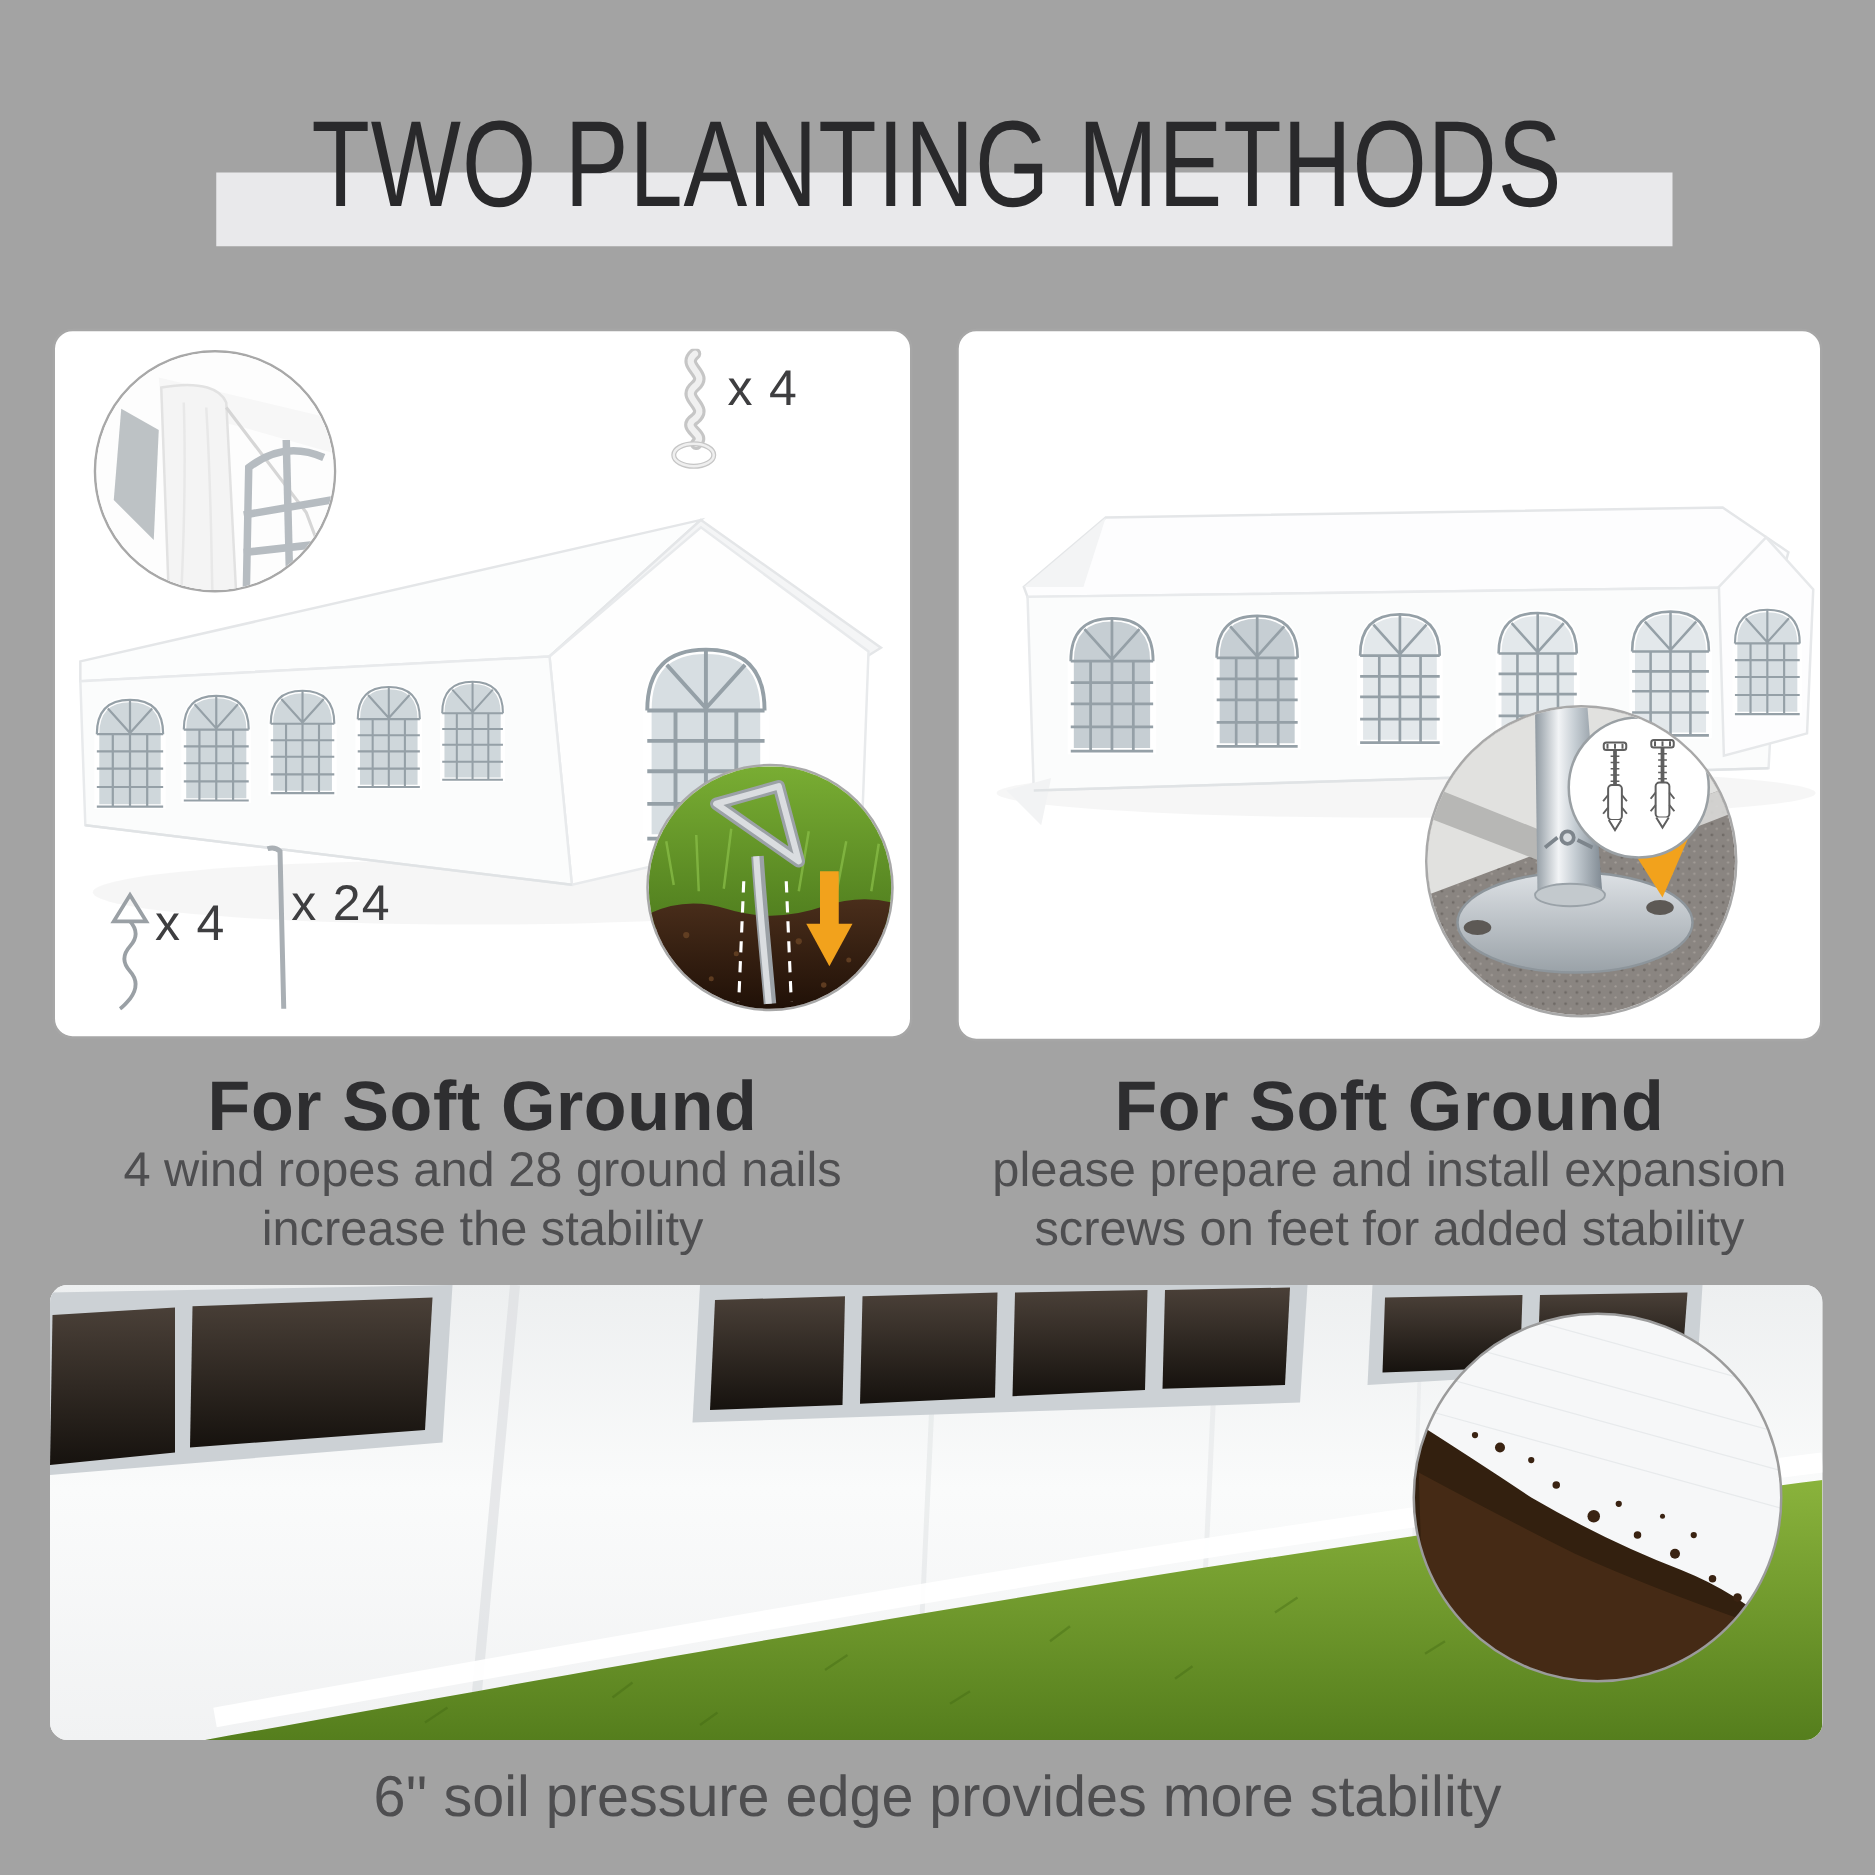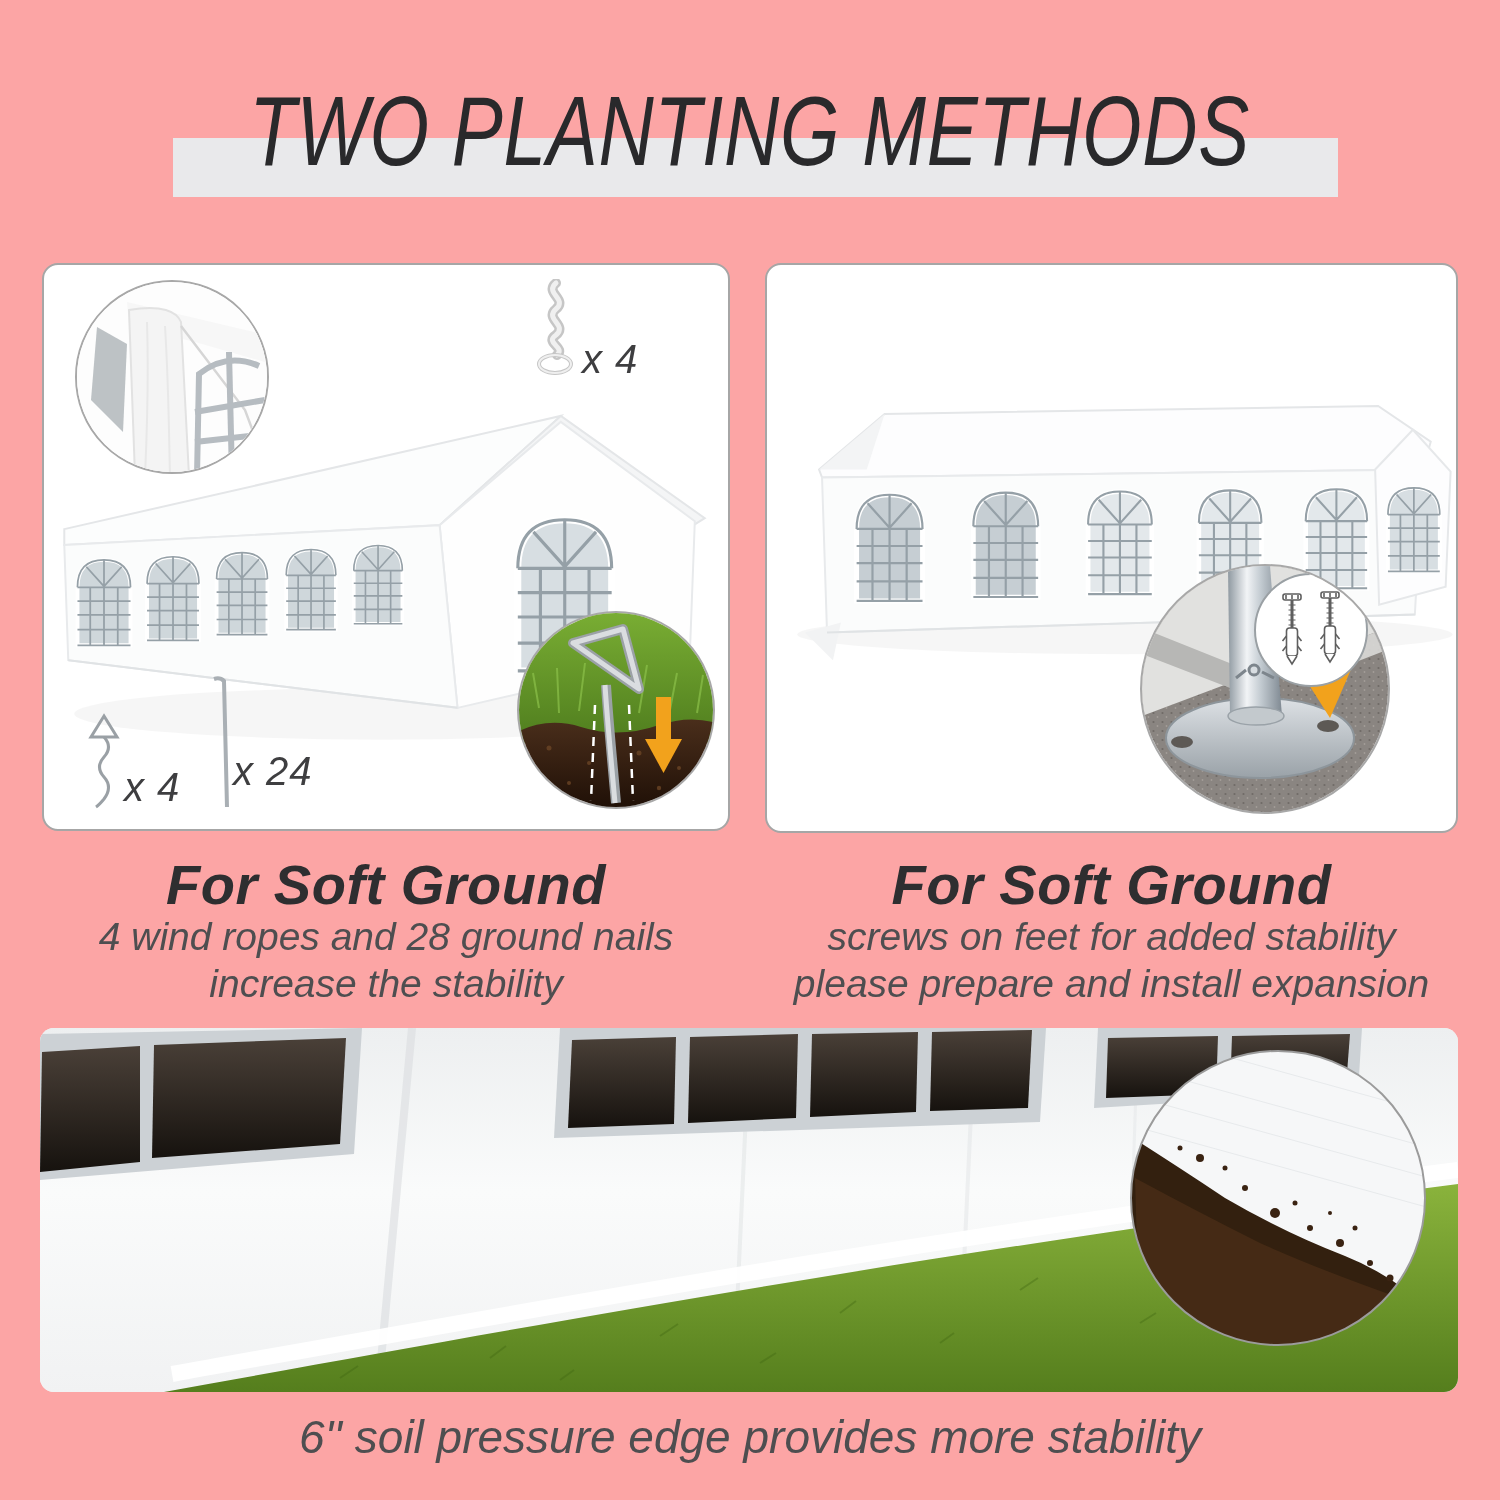--- a/index.html
+++ b/index.html
@@ -5,36 +5,36 @@
   :root{
     --accent-orange:#f2a21c;
     --band-gray:#e9e9eb;
     --heading-text:#2e2e30;
     --body-text:#4e4e50;
     --panel-border:#a6a6a6;
   }
   *{margin:0;padding:0;box-sizing:border-box;}
   html,body{background:#ffffff;}
   body{font-family:"Liberation Sans",sans-serif;}
-  #canvas{position:relative;width:1500px;height:1500px;background:#fca5a5;overflow:hidden;font-style:italic;}
+  #canvas{position:relative;width:1500px;height:1500px;background:#a3a3a3;overflow:hidden;}
 
   .title-band{position:absolute;left:173px;top:138px;width:1165px;height:59px;background:var(--band-gray);}
   .page-title{position:absolute;left:0;right:0;top:82px;text-align:center;white-space:nowrap;
     font-size:98px;line-height:1;color:#29292b;letter-spacing:1px;}
   .page-title span{display:inline-block;transform:scaleX(0.78);transform-origin:center;}
 
   .panel{position:absolute;background:#fff;border:2px solid var(--panel-border);border-radius:16px;}
   .panel-left{left:42px;top:263px;width:688px;height:568px;}
   .panel-right{left:765px;top:263px;width:693px;height:570px;}
   .abs{position:absolute;}
   .fill-svg{position:absolute;left:0;top:0;width:100%;height:100%;}
 
   .circle-inset{position:absolute;border-radius:50%;overflow:hidden;border:2px solid #a8a8a8;background:#fff;}
 
-  .count-label{position:absolute;font-size:40px;color:#3e3e40;letter-spacing:1px;white-space:nowrap;margin-top:48px;}
+  .count-label{position:absolute;font-size:40px;color:#3e3e40;letter-spacing:1px;white-space:nowrap;}
 
   .method-heading{position:absolute;text-align:center;font-size:56px;font-weight:700;color:var(--heading-text);letter-spacing:.5px;}
   .method-body{position:absolute;text-align:center;font-size:39px;color:var(--body-text);line-height:1.2;}
 
   .bottom-photo{position:absolute;left:40px;top:1028px;width:1418px;height:364px;border-radius:14px;overflow:hidden;background:#f2f3f4;}
   .footer-caption{position:absolute;left:0;right:0;top:1410px;text-align:center;font-size:46px;color:var(--body-text);}
 </style>
 </head>
 <body>
 
@@ -238,22 +238,22 @@
     </div>
   </div>
 
   <div class="method-heading" style="left:42px;top:852px;width:688px;">For Soft Ground</div>
   <div class="method-body" style="left:42px;top:914px;width:688px;">
     <div>4 wind ropes and 28 ground nails</div>
     <div>increase the stability</div>
   </div>
   <div class="method-heading" style="left:765px;top:852px;width:693px;">For Soft Ground</div>
   <div class="method-body" style="left:765px;top:914px;width:693px;">
+    <div>please prepare and install expansion</div>
     <div>screws on feet for added stability</div>
-    <div>please prepare and install expansion</div>
   </div>
 
   <div class="bottom-photo">
     <svg width="1418" height="364" viewBox="0 0 1418 364">
       <defs>
         <linearGradient id="wallG" x1="0" y1="0" x2="0" y2="1">
           <stop offset="0" stop-color="#edeff0"></stop>
             <stop offset="0.45" stop-color="#fafbfb"></stop>
             <stop offset="1" stop-color="#f1f2f3"></stop>
         </linearGradient>

